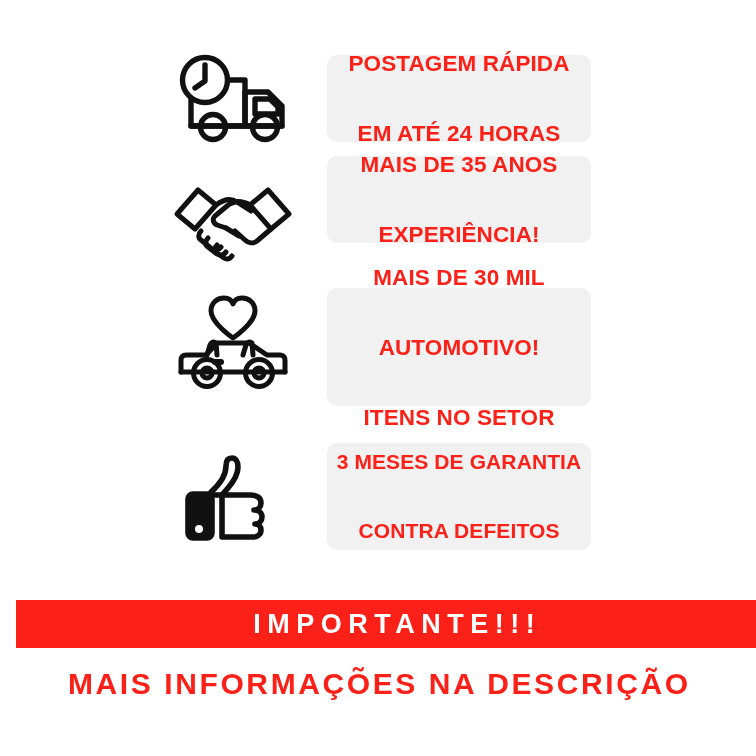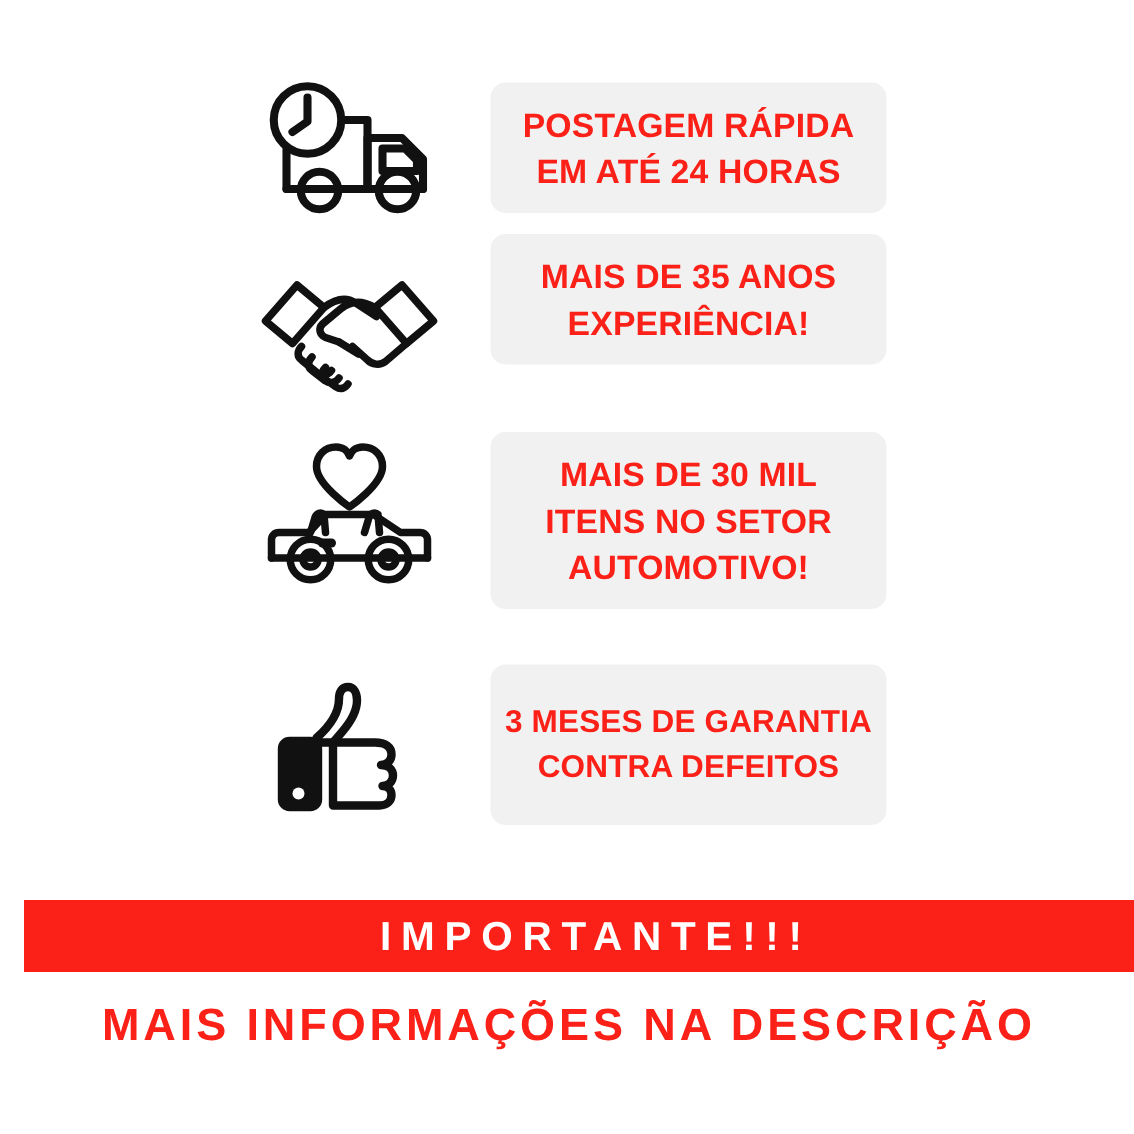--- a/index.html
+++ b/index.html
@@ -49,20 +49,21 @@
     position: absolute;
     left: 327px;
     width: 264px;
     background: #f1f1f1;
     border-radius: 10px;
     display: flex;
     flex-direction: column;
     align-items: center;
     justify-content: center;
     box-sizing: border-box;
+    gap: 39px;
   }
   .pill .line {
     color: #fb2118;
     font-weight: bold;
     font-size: 22.5px;
     line-height: 31px;
     letter-spacing: 0.1px;
     white-space: nowrap;
     text-align: center;
   }
@@ -198,22 +199,22 @@
           <path d="M44 69 H50" stroke-width="6"></path>
 
           <circle cx="36" cy="80" r="13.5"></circle>
           <circle cx="36" cy="80" r="5"></circle>
           <circle cx="88" cy="80" r="13.5"></circle>
           <circle cx="88" cy="80" r="5"></circle>
         </svg>
       </div>
       <div class="pill">
         <div class="line">MAIS DE 30 MIL</div>
+        <div class="line">AUTOMOTIVO!</div>
         <div class="line">ITENS NO SETOR</div>
-        <div class="line">AUTOMOTIVO!</div>
       </div>
     </div>
 
     <div class="benefit-row" id="row-warranty">
       <div class="icon-cell">
         <svg width="106" height="96" viewBox="0 0 106 96" fill="none" stroke="#111111" stroke-width="5.6" stroke-linejoin="round" stroke-linecap="round">
 
           <path d="M30 45 H42 L48 38 C54 31 58 24 58 17 C58 12 56 8 52 8 C48 8 46 11 46 16 C46 25 40 34 31 42" fill="none"></path>
           <path d="M42 45 C42 45 58 45 70 45 C77 45 81 48 81 53 C81 57 78 60 74 60
                    C79 60 82 63 82 67 C82 71 79 74 75 74

